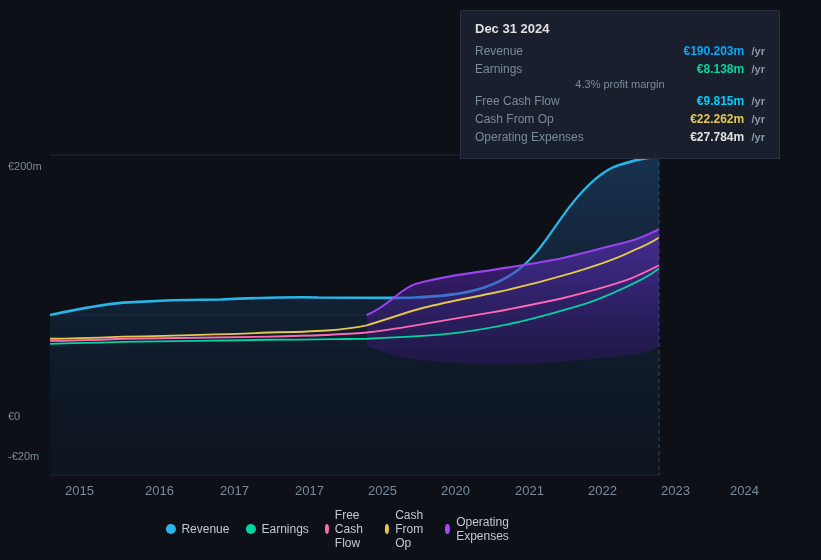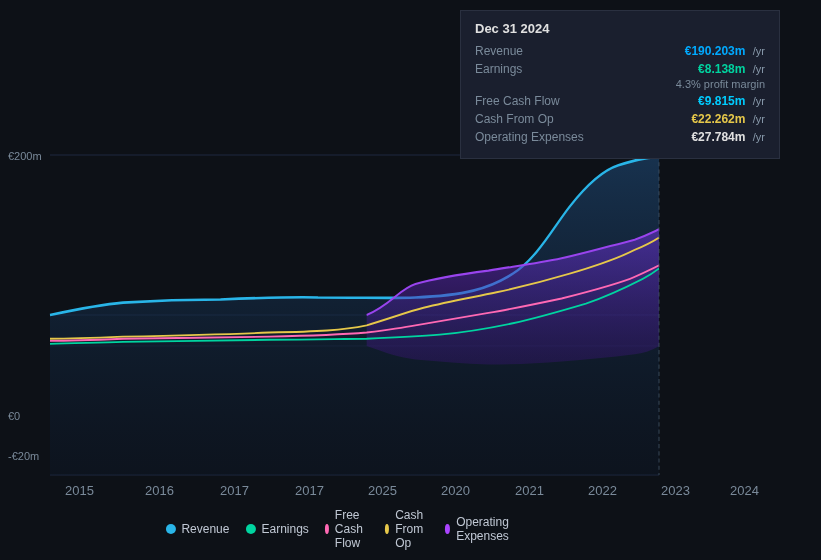--- a/index.html
+++ b/index.html
@@ -56,27 +56,27 @@
     }
 
     .tooltip-value.blue { color: #00aaff; }
     .tooltip-value.green { color: #00d4a0; margin-left: 35px; }
     .tooltip-value.cyan { color: #00ccff; }
 
     .tooltip-sub {
       color: #8899aa;
       font-size: 11px;
       margin-left: 4px;
-      font-weight: normal;
+      font-weight: bold;
     }
 
     .profit-margin {
       color: #7a8a9a;
       font-size: 11px;
-      text-align: right;
+      text-align: center;
       margin-top: -2px;
       margin-bottom: 4px;
     }
 
     
     .y-label {
       position: absolute;
       color: #7a8a9a;
       font-size: 11px;
       left: 8px;
@@ -157,21 +157,21 @@
     <div class="tooltip-row">
       <span class="tooltip-label">Cash From Op</span>
       <span class="tooltip-value" style="color:#e6c84a;">€22.262m <span class="tooltip-sub">/yr</span></span>
     </div>
     <div class="tooltip-row">
       <span class="tooltip-label">Operating Expenses</span>
       <span class="tooltip-value" style="color:#e0e0e0;">€27.784m <span class="tooltip-sub">/yr</span></span>
     </div>
   </div>
 
-  <div class="y-label" style="top: 150px;">€200m</div>
+  <div class="y-label" style="top: 160px;">€200m</div>
   <div class="y-label" style="top: 410px;">€0</div>
   <div class="y-label" style="top: 450px;">-€20m</div>
 
   <div class="chart-area">
     <svg class="chart-svg" viewBox="0 0 750 310" preserveAspectRatio="none">
       <defs>
 
         <linearGradient id="revGrad" x1="0" y1="0" x2="0" y2="1">
           <stop offset="0%" stop-color="#1a3a5c" stop-opacity="0.8"></stop>
           <stop offset="100%" stop-color="#0d1a2e" stop-opacity="0.3"></stop>

